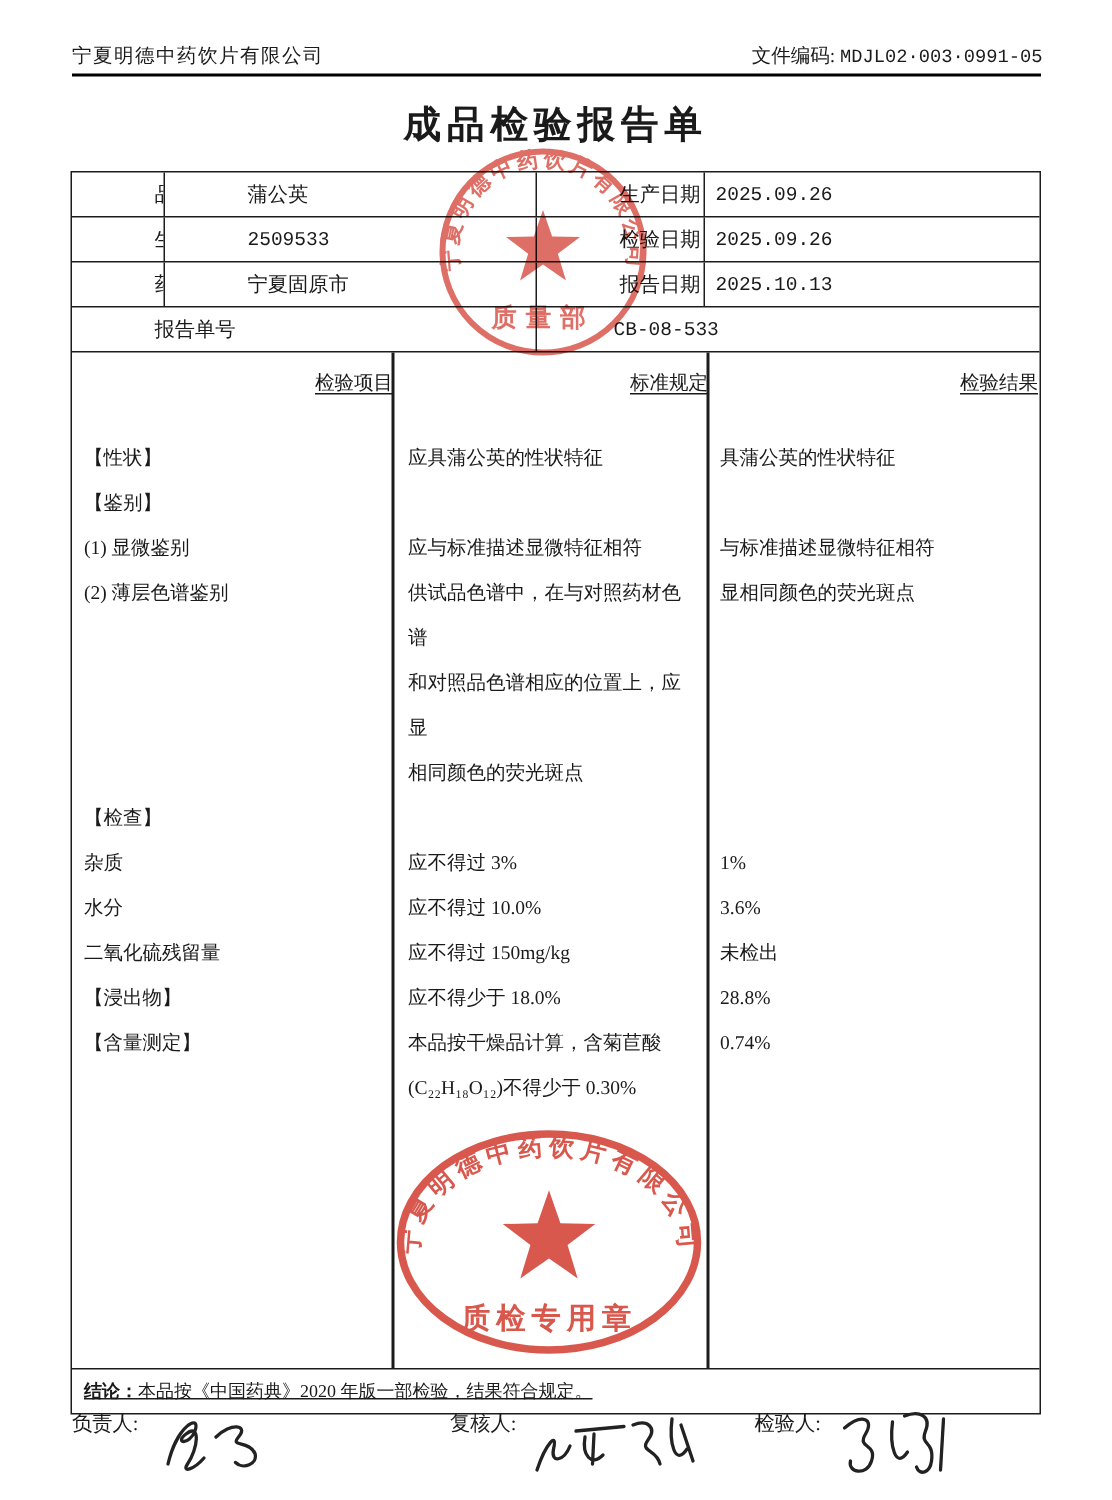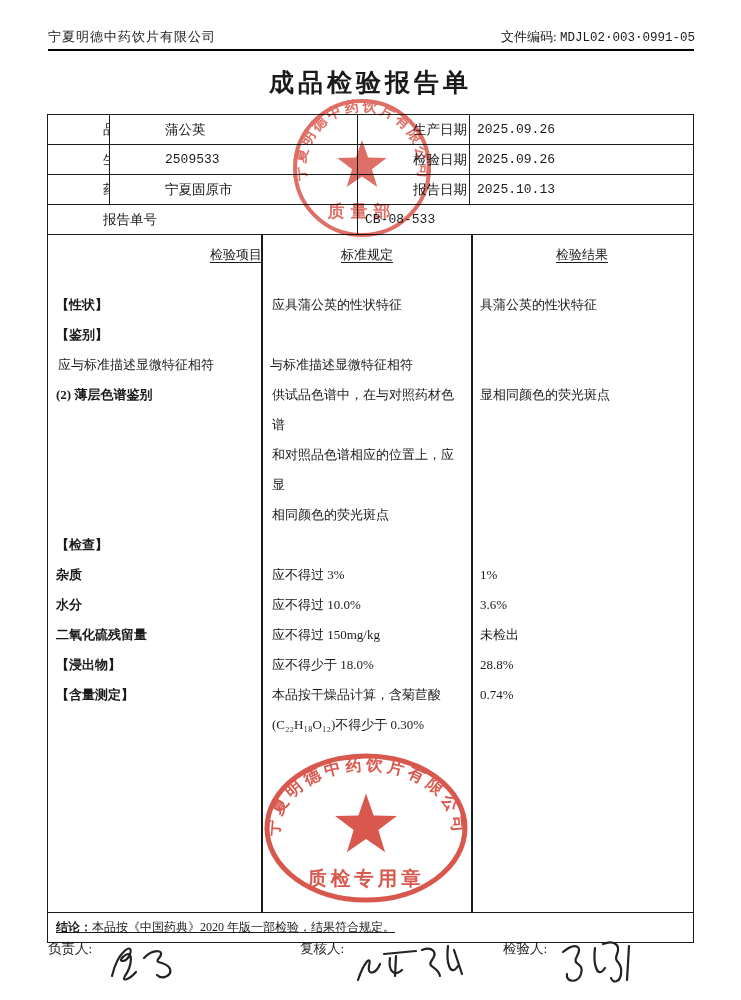--- a/index.html
+++ b/index.html
@@ -14,35 +14,35 @@
   .hdr-rule{position:absolute;left:48px;top:49px;width:646px;border-top:2px solid #000;}
   .doc-title{position:absolute;left:0;top:66px;width:741px;text-align:center;
     font-size:25px;font-weight:bold;letter-spacing:4px;}
 
   .doc-table{position:absolute;left:47px;top:114px;width:647px;box-sizing:border-box;
     border:1.5px solid #1c1c1c;background:transparent;}
 
   
   .info-row{display:grid;grid-template-columns:62px 248px 112px 222px;
     border-bottom:1.5px solid #1c1c1c;height:29px;line-height:29px;font-size:13.5px;}
-  .info-row.last{grid-template-columns:310px 334px;}
+  .info-row.last{grid-template-columns:310px 334px;gap:44px;}
   .info-row > div{padding-left:7px;overflow:hidden;white-space:nowrap;box-sizing:border-box;}
   .info-row > div.cb{border-right:1.5px solid #1c1c1c;margin-left:48px;}
   .mono{font-family:"Liberation Mono","DejaVu Sans Mono",monospace;font-size:13px;}
 
   
   .body-table{position:relative;height:677px;font-size:13px;}
   .vline{position:absolute;top:0;bottom:0;width:1.5px;background:#1c1c1c;}
   .vline.v1{left:213px;} .vline.v2{left:423px;}
   .res-head{display:grid;grid-template-columns:214px 210px 220px;height:55px;padding-top:11px;box-sizing:border-box;}
   .res-head span{text-decoration:underline;text-underline-offset:3px;text-align:right;}
-  .res-head .c1{padding-left:8px;} .res-head .c2,.res-head .c3{text-align:center;}
+  .res-head .c1{padding-left:8px;} .res-head .c2,.res-head .c3{}
   .res-row{display:grid;grid-template-columns:214px 210px 220px;line-height:30px;min-height:30px;}
   .res-row > div{box-sizing:border-box;white-space:pre-wrap;}
-  .res-row .item{padding-left:8px;font-weight:bold;}
+  .res-row .item{padding-left:8px;}
   .res-row .spec{padding-left:10px;padding-right:8px;}
   .res-row .result{padding-left:8px;padding-right:6px;}
 
   .conclusion{border-top:1.5px solid #1c1c1c;height:29px;line-height:29px;
     padding-left:8px;font-size:12px;text-decoration:underline;}
   .conclusion .lbl{font-weight:bold;}
 
   .signs{position:absolute;left:48px;top:938px;width:646px;height:60px;}
   .sign-group{position:absolute;top:0;display:flex;align-items:flex-start;}
   .sg1{left:0;} .sg2{left:252px;} .sg3{left:455px;}
@@ -105,20 +105,21 @@
       <div class="item">【性状】</div>
       <div class="spec">应具蒲公英的性状特征</div>
       <div class="result">具蒲公英的性状特征</div>
     </div>
     <div class="res-row">
       <div class="item">【鉴别】</div>
       <div class="spec"></div>
       <div class="result"></div>
     </div>
     <div class="res-row">
+      <div class="item">(1) 显微鉴别</div>
       <div class="spec">应与标准描述显微特征相符</div>
       <div class="result">与标准描述显微特征相符</div>
     </div>
     <div class="res-row">
       <div class="item">(2) 薄层色谱鉴别</div>
       <div class="spec">供试品色谱中，在与对照药材色谱
 和对照品色谱相应的位置上，应显
 相同颜色的荧光斑点</div>
       <div class="result">显相同颜色的荧光斑点</div>
     </div>

